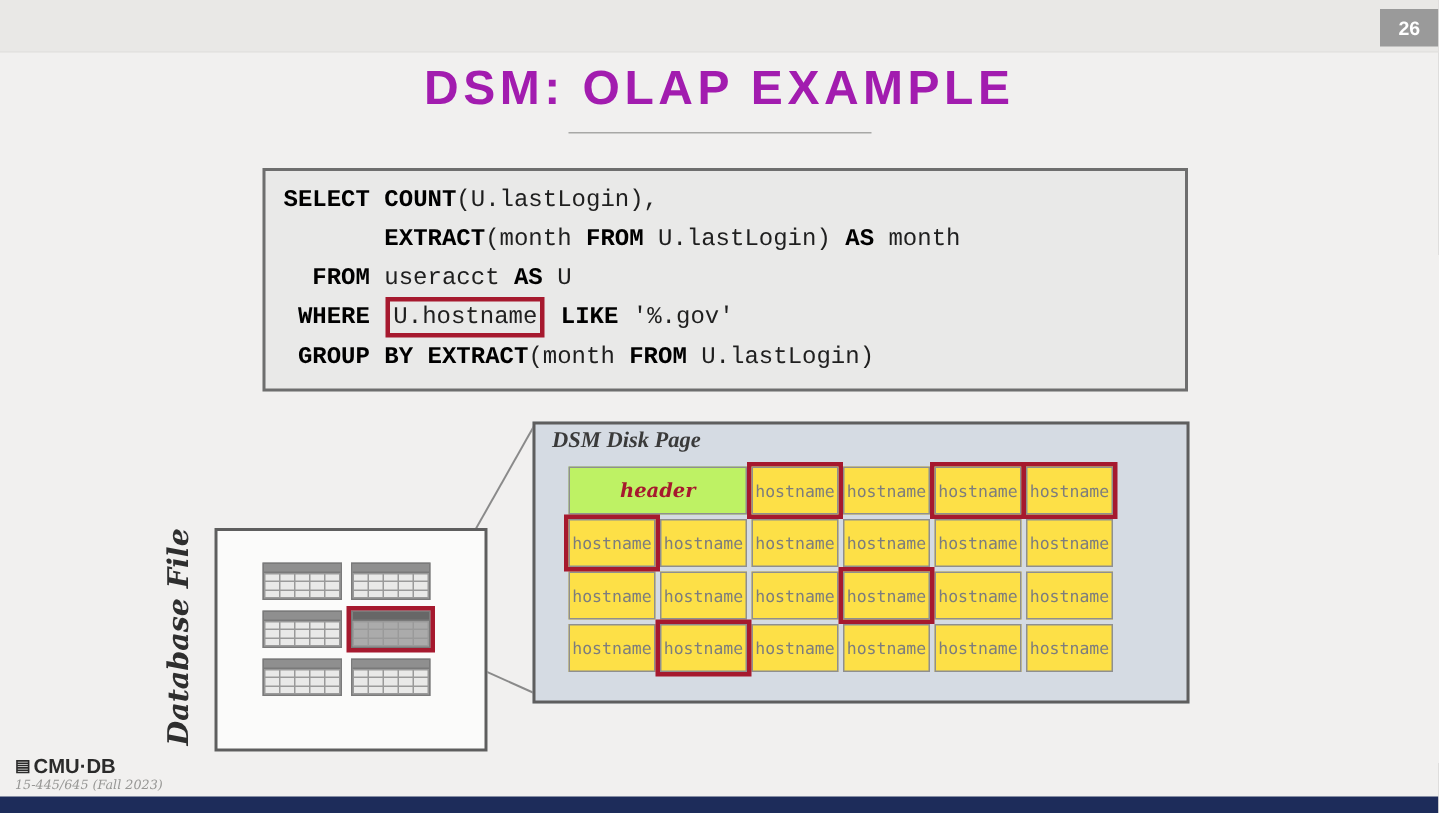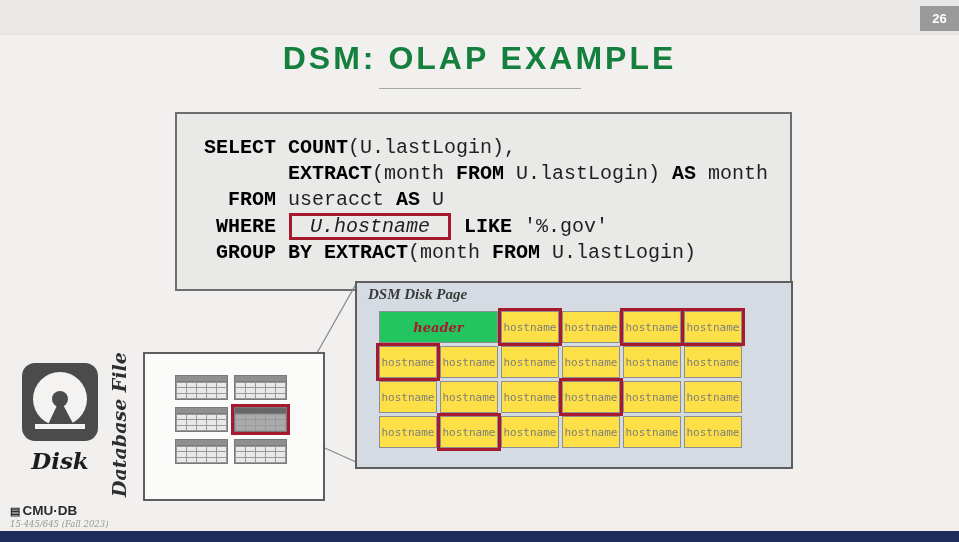--- a/index.html
+++ b/index.html
@@ -9,32 +9,32 @@
   }
   .top-band{position:absolute;top:0;left:0;right:0;height:34px;background:#e9e8e6;border-bottom:1px solid #e3e2e0;}
   .slide-number{
     position:absolute; top:6px; right:0px; width:39px; height:25px;
     background:#9a9a9a; color:#ffffff; font-size:13px; font-weight:bold;
     display:flex; align-items:center; justify-content:center;
   }
   .title{
     position:absolute; top:40px; left:0; width:100%; margin:0;
     text-align:center; font-size:32px; font-weight:bold; letter-spacing:3px;
-    color:#15803d;
+    color:#a21caf;
   }
   .title-underline{position:absolute; top:88px; left:50%; margin-left:-101px; width:202px; height:1px; background:#a8a8a6;}
 
   .sql-block{
     position:absolute; left:175px; top:112px; width:589px;
     background:#e9e9e8; border:2px solid #6e6e6e; padding:6px 12px 8px 12px;
   }
-  .sql{margin:15px; font-family:"Liberation Mono","DejaVu Sans Mono",monospace;
-    font-size:20px; line-height:26px; color:#1f1f1f; white-space:pre;}
+  .sql{margin:0; font-family:"Liberation Mono","DejaVu Sans Mono",monospace;
+    font-size:16px; line-height:26px; color:#1f1f1f; white-space:pre;}
   .sql .kw{font-weight:bold; color:#000000;}
-  .sql .boxed{border:3px solid var(--accent,#A6192E); padding:0 18px; display:inline-block; line-height:21px; margin:0 1px;font-style:italic;}
+  .sql .boxed{border:3px solid var(--accent,#A6192E); padding:0 2px; display:inline-block; line-height:21px; margin:0 1px;}
 
   .connectors{position:absolute; left:0; top:0; pointer-events:none;}
 
   .dsm-panel{
     position:absolute; left:355px; top:281px; width:434px; height:184px;
     background:var(--panel-bg,#d5dbe3); border:2px solid #5e5e5e;
   }
   .panel-title{
     position:absolute; left:11px; top:3px;
     font-family:Liberation Serif, serif; font-style:italic; font-weight:bold;
@@ -43,21 +43,21 @@
   .dsm-grid{
     position:absolute; left:22px; top:28px;
     display:grid; grid-template-columns:repeat(6,58px); grid-auto-rows:32px; gap:3px;
   }
   .cell{
     background:#fde047; border:1px solid #8f8f8f;
     display:flex; align-items:center; justify-content:center;
     font-family:"DejaVu Sans Mono",monospace; font-size:11px; color:#7d7d7d;
   }
   .cell.header{
-    background:#22c55e; color:var(--accent,#A6192E);
+    background:#bef264; color:var(--accent,#A6192E);
     font-family:"DejaVu Serif",serif; font-style:italic; font-weight:bold; font-size:13px;
   }
   .cell.hl{box-shadow:0 0 0 3px var(--accent,#A6192E); position:relative; z-index:2;}
 
   .dbfile-box{
     position:absolute; left:143px; top:352px; width:178px; height:145px;
     background:#fbfbfa; border:2px solid #5e5e5e;
   }
   .thumbs{
     position:absolute; left:30px; top:21px;
@@ -261,30 +261,20 @@
             <span></span>
             <span></span>
             <span></span>
             <span></span>
             <span></span>
           </div>
         </div>
       </div>
   </div>
 
-  <div class="disk-figure">
-    <svg width="78" height="80" viewBox="0 0 78 80">
-      <rect x="1" y="1" width="76" height="78" rx="13" fill="#4b4b4b"></rect>
-      <circle cx="39" cy="37" r="27" fill="#f4f3f2"></circle>
-      <circle cx="39" cy="37" r="8" fill="#4b4b4b"></circle>
-      <path d="M39 37 L24 69 L56 69 Z" fill="#4b4b4b"></path>
-      <rect x="14" y="62" width="50" height="5" fill="#f4f3f2"></rect>
-    </svg>
-    <div class="disk-label">Disk</div>
-  </div>
 
   <div class="logo">
     <div class="logo-main">
       <span class="db-icon">▤</span>
       <span>CMU·DB</span>
     </div>
     <div class="logo-sub">15-445/645 (Fall 2023)</div>
   </div>
 
   <div class="footer-bar"></div>

